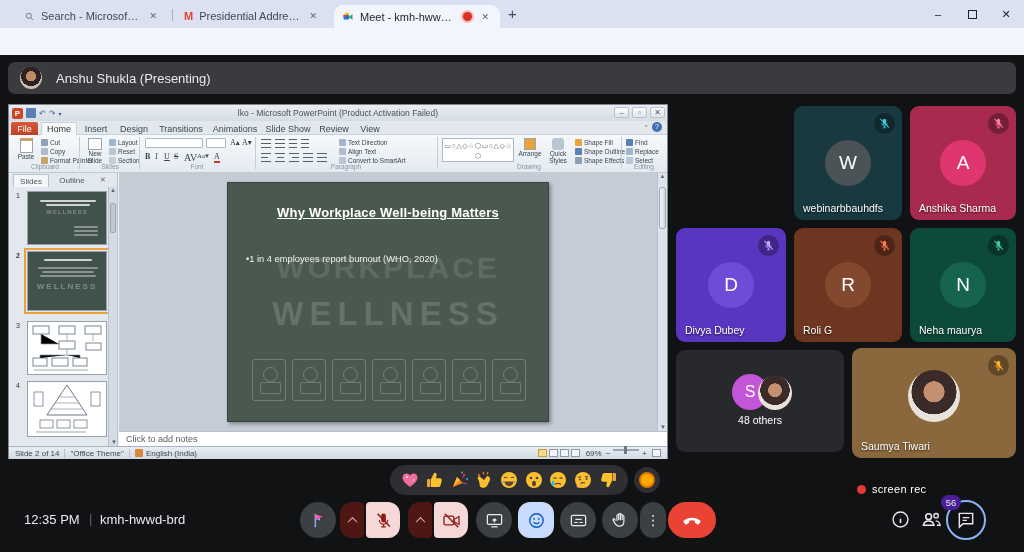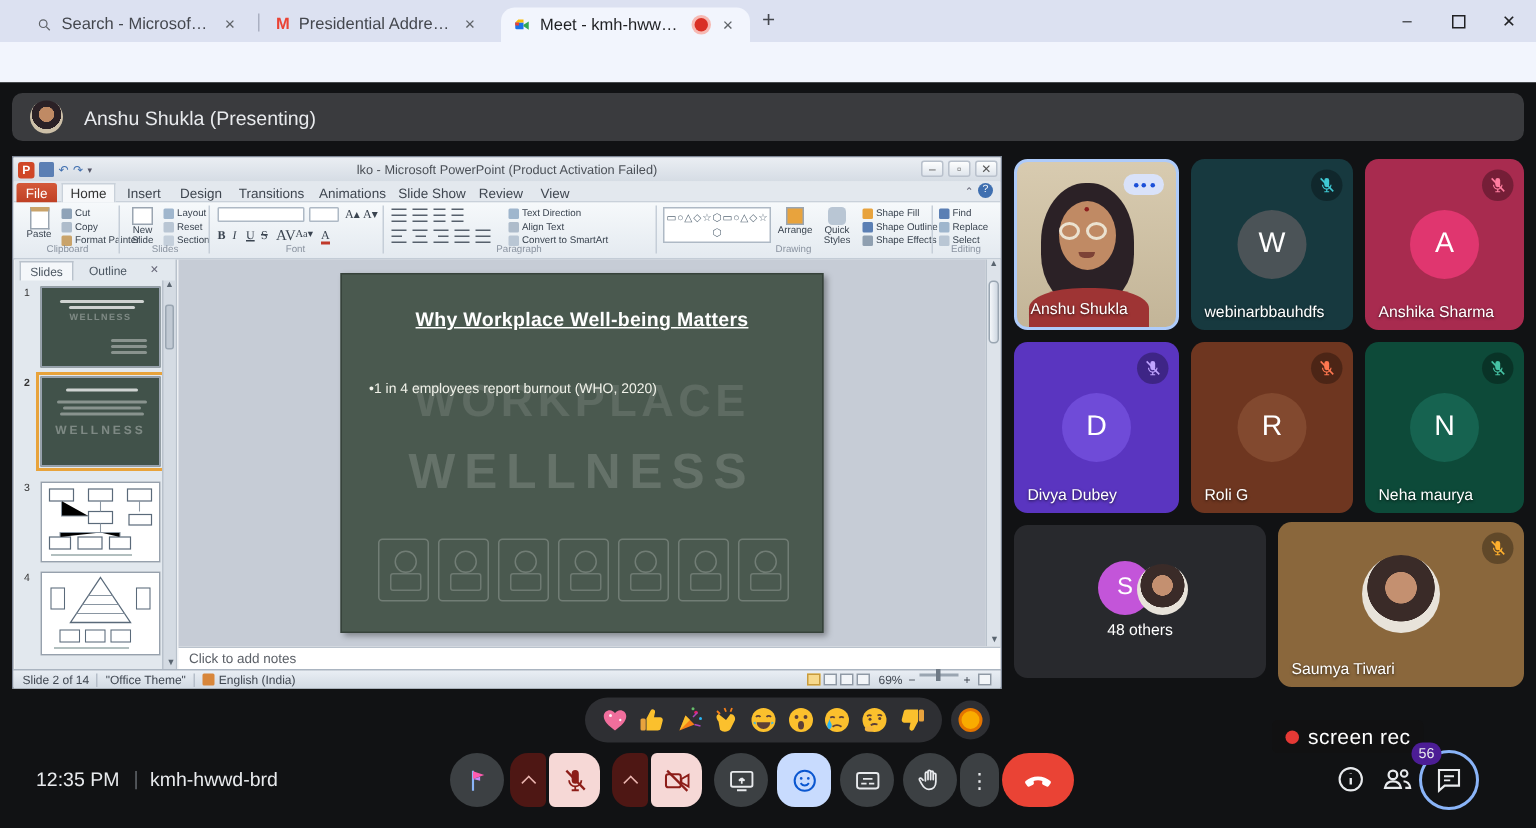--- a/index.html
+++ b/index.html
@@ -105,21 +105,21 @@
 .menu3 i{width:3px;height:3px;border-radius:50%;background:#1b4fd8;display:block}
 .photo-s{border-radius:50%;background:radial-gradient(circle at 50% 42%,#c49070 0 26%,#3a2b28 27% 56%,#e8e3da 57%)}
 
 
 .rxbar{position:absolute;left:390px;top:410px;width:238px;height:30px;border-radius:15px;background:#2e2f33;display:flex;align-items:center;justify-content:space-around;padding:0 8px}
 .em{width:20px;height:20px;display:block}
 .tonebtn{position:absolute;left:634px;top:412px;width:26px;height:26px;border-radius:50%;background:#2e2f33;display:flex;align-items:center;justify-content:center}
 .tone{width:16px;height:16px;border-radius:50%;background:#f9ab00;border:2px solid #e37400}
 .srec{position:absolute;left:848px;top:425px;display:flex;align-items:center;gap:6px;background:rgba(18,18,18,.85);border-radius:4px;padding:3px 9px}
 .srec .dot{width:9px;height:9px;border-radius:50%;background:#e53935}
-.srec .tx{font-size:14px;color:#fff;letter-spacing:.3px}
+.srec .tx{font-size:11px;color:#fff;letter-spacing:.3px}
 .btime{position:absolute;left:24px;top:457px;font-size:13px;color:#e8eaed}
 .bsep{position:absolute;left:89px;top:456px;font-size:13px;color:#5f6368}
 .bcode{position:absolute;left:100px;top:457px;font-size:13px;color:#e8eaed}
 .cbtn{position:absolute;top:447px;width:36px;height:36px;border-radius:50%;background:#3c4043;display:flex;align-items:center;justify-content:center}
 .sqbtn{position:absolute;top:447px;height:36px;border-radius:12px;display:flex;align-items:center;justify-content:center}
 .chev{width:7px;height:7px;border-left:1.6px solid #ecb6b1;border-top:1.6px solid #ecb6b1;transform:rotate(45deg) translate(1px,1px)}
 .endcall{position:absolute;left:668px;top:447px;width:48px;height:36px;border-radius:18px;background:#ea4335;display:flex;align-items:center;justify-content:center}
 .badge56{position:absolute;left:941px;top:440px;min-width:20px;height:15px;border-radius:8px;background:#4c1d95;color:#e8eaed;font-size:9.5px;display:flex;align-items:center;justify-content:center;padding:0 4px;z-index:4}
 .chatring{position:absolute;left:946px;top:445px;width:40px;height:40px;border-radius:50%;border:2px solid #8ab4f8;display:flex;align-items:center;justify-content:center}
 .gridic{width:18px;height:18px;background:radial-gradient(circle,#e8eaed 1.7px,transparent 2px);background-size:7px 7px;background-position:-1px -1px}
@@ -586,35 +586,20 @@
           <span style="font-size:8px">−</span>
           <span class="zslider">
               <i></i>
             </span>
           <span style="font-size:8px">+</span>
           <span style="margin:0 6px 0 5px;width:9px;height:8px;border:1px solid #8f99a5;background:#f2f5f8"></span>
         </span>
       </div>
     </div>
 
-    <div class="tile video" style="left:676px;top:51px;width:110px;height:114px">
-      <div class="hair"></div>
-      <div class="face"></div>
-      <div class="gl" style="left:28px;top:40px"></div>
-      <div class="gl" style="left:46px;top:40px"></div>
-      <div class="bindi"></div>
-      <div class="mouth"></div>
-      <div class="torso"></div>
-      <div class="menu3">
-          <i></i>
-          <i></i>
-          <i></i>
-        </div>
-      <div class="nm">Anshu Shukla</div>
-    </div>
 
     <div class="tile" style="left: 794px; top: 51px; width: 108px; height: 114px; background: rgb(23, 57, 63);">
       <div class="mb">
           <svg class="ic" style="color: rgb(63, 201, 212);">
             <use href="#i-micoff"></use>
           </svg>
         </div>
       <div class="av" style="background: rgb(75, 83, 87);">
           <span>W</span>
         </div>

